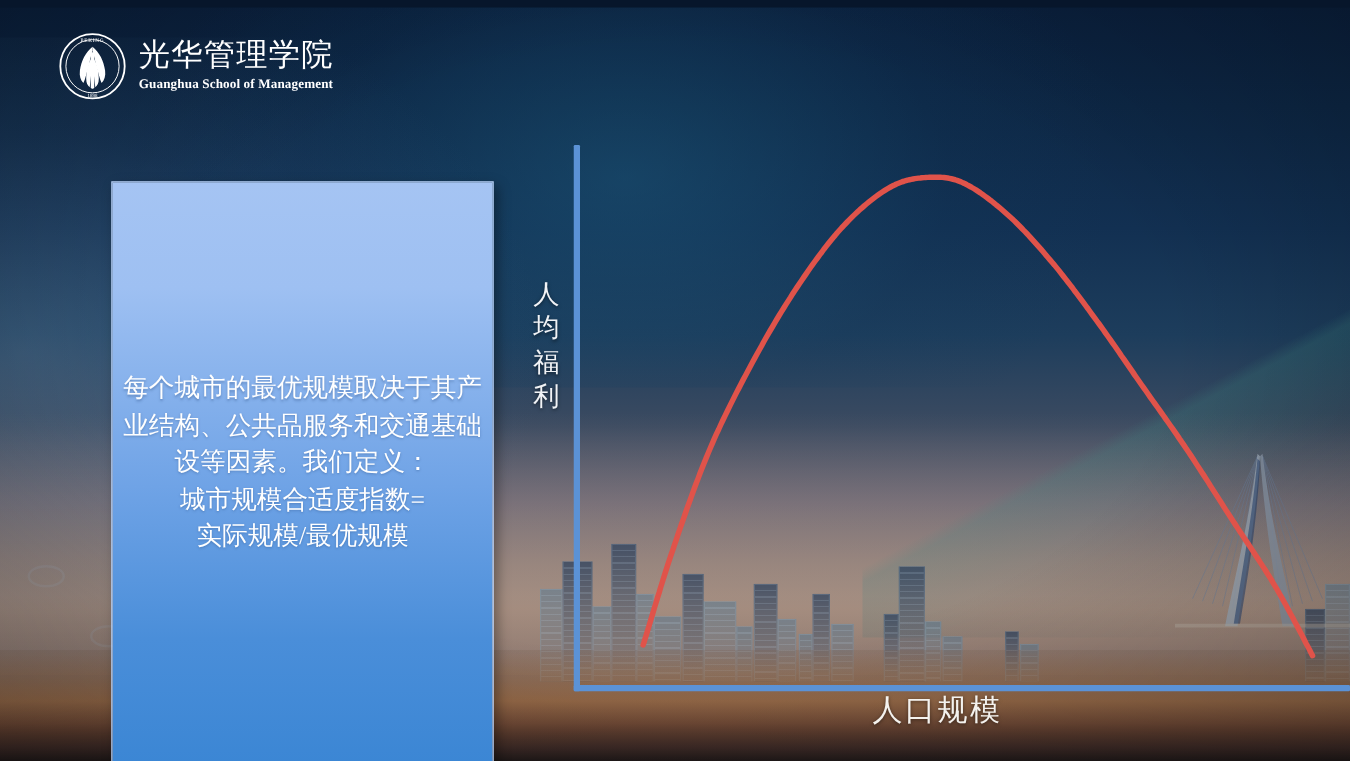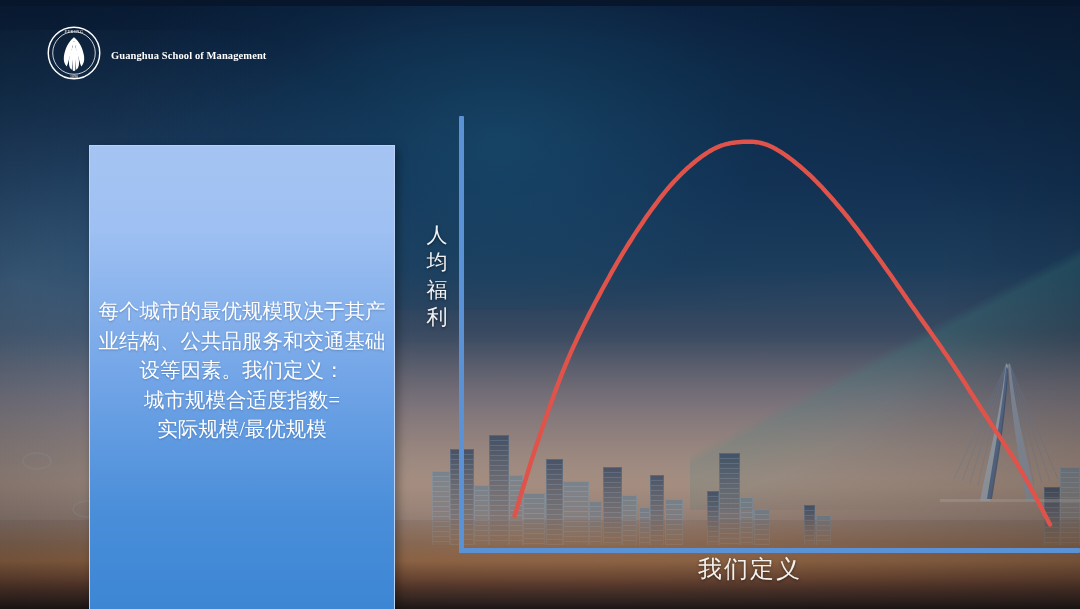--- a/index.html
+++ b/index.html
@@ -267,20 +267,21 @@
           <path d="M50 36 C 44 44, 41 56, 41 68 C 41 74, 43 78, 46 80
                    C 47 72, 48 60, 50 50 Z" fill="#ffffff"></path>
           <path d="M50 36 C 56 44, 59 56, 59 68 C 59 74, 57 78, 54 80
                    C 53 72, 52 60, 50 50 Z" fill="#ffffff"></path>
           <rect x="47.5" y="30" width="5" height="52" rx="2" fill="#ffffff"></rect>
           <text x="50" y="15" text-anchor="middle" fill="#ffffff" font-size="7.5" font-family="Liberation Serif, serif" letter-spacing="1.1">PEKING</text>
           <text x="50" y="94" text-anchor="middle" fill="#ffffff" font-size="7" font-family="Liberation Serif, serif">1898</text>
         </svg>
       </span>
       <span class="logo-text">
+        <span class="logo-cn">光华管理学院</span>
         <span class="logo-en">Guanghua School of Management</span>
       </span>
     </div>
 
   </div>
 
   <div class="callout">
     <div class="callout-text">每个城市的最优规模取决于其产业结构、公共品服务和交通基础设等因素。我们定义：
 城市规模合适度指数=
 实际规模/最优规模</div>
@@ -290,20 +291,20 @@
     <div class="axis-y"></div>
     <div class="axis-x"></div>
 
     <div class="ylabel">
       <span>人</span>
       <span>均</span>
       <span>福</span>
       <span>利</span>
     </div>
 
-    <div class="xlabel">我们定义</div>
+    <div class="xlabel">人口规模</div>
 
     <svg class="curve" viewBox="0 0 1080 609" preserveAspectRatio="none">
       <polyline id="welfare-curve" fill="none" stroke="#e0534a" stroke-width="4.4" stroke-linecap="round" stroke-linejoin="round" points="514.5,516.0 515.2,513.9 515.9,511.5 516.8,508.7 517.7,505.7 518.7,502.4 519.8,498.8 520.9,495.1 522.1,491.1 523.3,487.0 524.6,482.8 525.9,478.5 527.3,474.1 528.6,469.6 530.0,465.2 531.4,460.7 532.8,456.3 534.2,451.9 535.6,447.7 537.0,443.5 538.4,439.5 539.7,435.5 541.1,431.6 542.4,427.5 543.8,423.5 545.2,419.4 546.7,415.3 548.1,411.2 549.5,407.1 551.0,403.0 552.5,398.9 554.0,394.7 555.5,390.6 557.0,386.6 558.6,382.5 560.1,378.4 561.7,374.4 563.3,370.4 564.9,366.5 566.5,362.6 568.1,358.8 569.8,354.9 571.4,351.1 573.1,347.3 574.9,343.6 576.6,339.8 578.4,336.0 580.2,332.3 582.0,328.6 583.8,324.9 585.6,321.3 587.4,317.7 589.2,314.1 591.1,310.5 592.9,307.0 594.7,303.5 596.6,300.0 598.4,296.6 600.2,293.2 602.0,289.8 603.8,286.5 605.6,283.2 607.4,280.0 609.2,276.8 610.9,273.6 612.7,270.4 614.5,267.3 616.3,264.2 618.1,261.2 619.9,258.1 621.6,255.2 623.4,252.2 625.2,249.3 627.0,246.4 628.8,243.5 630.6,240.7 632.4,237.9 634.1,235.1 635.9,232.4 637.7,229.7 639.5,227.0 641.3,224.4 643.1,221.7 644.9,219.1 646.6,216.6 648.4,214.0 650.2,211.5 652.0,209.0 653.8,206.6 655.6,204.1 657.4,201.8 659.1,199.4 660.9,197.1 662.7,194.8 664.5,192.6 666.3,190.4 668.1,188.3 669.8,186.2 671.6,184.2 673.4,182.2 675.2,180.3 677.0,178.4 678.8,176.5 680.6,174.7 682.4,172.9 684.3,171.1 686.1,169.4 687.9,167.7 689.8,166.1 691.6,164.5 693.4,163.0 695.2,161.5 697.0,160.1 698.8,158.7 700.6,157.3 702.4,156.0 704.1,154.8 705.9,153.6 707.6,152.5 709.2,151.5 710.9,150.5 712.5,149.6 714.1,148.7 715.7,148.0 717.2,147.2 718.8,146.6 720.3,146.0 721.8,145.4 723.2,145.0 724.7,144.5 726.1,144.1 727.6,143.8 729.0,143.5 730.5,143.2 731.9,142.9 733.4,142.7 734.8,142.5 736.2,142.4 737.7,142.2 739.2,142.1 740.6,142.0 742.1,141.9 743.6,141.8 745.1,141.7 746.5,141.7 747.9,141.7 749.4,141.7 750.8,141.7 752.3,141.8 753.7,141.9 755.2,142.0 756.6,142.2 758.1,142.4 759.5,142.7 761.0,143.0 762.5,143.4 764.1,143.8 765.6,144.3 767.2,144.9 768.8,145.5 770.4,146.3 772.1,147.0 773.7,147.9 775.4,148.8 777.2,149.8 778.9,150.8 780.7,151.9 782.5,153.1 784.3,154.3 786.1,155.6 787.9,156.9 789.7,158.2 791.5,159.6 793.4,161.0 795.2,162.5 797.0,164.0 798.9,165.5 800.7,167.0 802.5,168.6 804.3,170.2 806.1,171.8 807.9,173.4 809.7,175.0 811.5,176.7 813.2,178.4 815.0,180.2 816.8,182.0 818.6,183.9 820.4,185.7 822.2,187.6 823.9,189.5 825.7,191.5 827.5,193.5 829.3,195.5 831.1,197.5 832.9,199.5 834.7,201.6 836.4,203.7 838.2,205.8 840.0,207.9 841.8,210.0 843.6,212.1 845.4,214.3 847.2,216.5 848.9,218.7 850.7,221.0 852.5,223.3 854.3,225.6 856.1,227.9 857.9,230.2 859.6,232.6 861.4,234.9 863.2,237.3 865.0,239.7 866.8,242.1 868.6,244.6 870.4,247.0 872.1,249.4 873.9,251.9 875.7,254.3 877.5,256.8 879.3,259.2 881.1,261.7 882.9,264.2 884.6,266.7 886.4,269.2 888.2,271.7 890.0,274.3 891.8,276.8 893.6,279.4 895.4,282.0 897.1,284.6 898.9,287.1 900.7,289.7 902.5,292.3 904.3,294.9 906.1,297.5 907.8,300.1 909.6,302.6 911.4,305.2 913.2,307.8 915.0,310.3 916.8,312.8 918.6,315.4 920.3,317.9 922.1,320.4 923.9,322.9 925.7,325.4 927.5,327.9 929.3,330.5 931.1,333.0 932.8,335.5 934.6,338.0 936.4,340.6 938.2,343.1 940.0,345.7 941.8,348.3 943.5,350.9 945.3,353.5 947.1,356.1 948.9,358.8 950.7,361.4 952.5,364.1 954.3,366.8 956.0,369.5 957.8,372.3 959.6,375.0 961.4,377.8 963.2,380.5 965.0,383.3 966.8,386.1 968.5,388.9 970.3,391.7 972.1,394.5 973.9,397.3 975.7,400.1 977.5,402.9 979.2,405.7 981.0,408.5 982.8,411.2 984.6,414.0 986.4,416.8 988.2,419.5 990.0,422.3 991.8,425.1 993.7,427.8 995.5,430.6 997.3,433.3 999.2,436.1 1001.0,438.9 1002.8,441.6 1004.6,444.4 1006.4,447.1 1008.2,449.9 1010.0,452.7 1011.8,455.4 1013.5,458.2 1015.3,461.0 1017.0,463.7 1018.6,466.5 1020.3,469.3 1022.0,472.1 1023.6,475.0 1025.4,478.1 1027.1,481.2 1028.9,484.4 1030.6,487.6 1032.3,490.8 1034.1,494.0 1035.7,497.2 1037.4,500.3 1039.0,503.4 1040.6,506.4 1042.1,509.2 1043.5,512.0 1044.8,514.6 1046.1,517.0 1047.3,519.2 1048.3,521.2 1049.2,523.0 1050.0,524.5"></polyline>
     </svg>
   </div>
 
 </div>
 
 </body></html>

